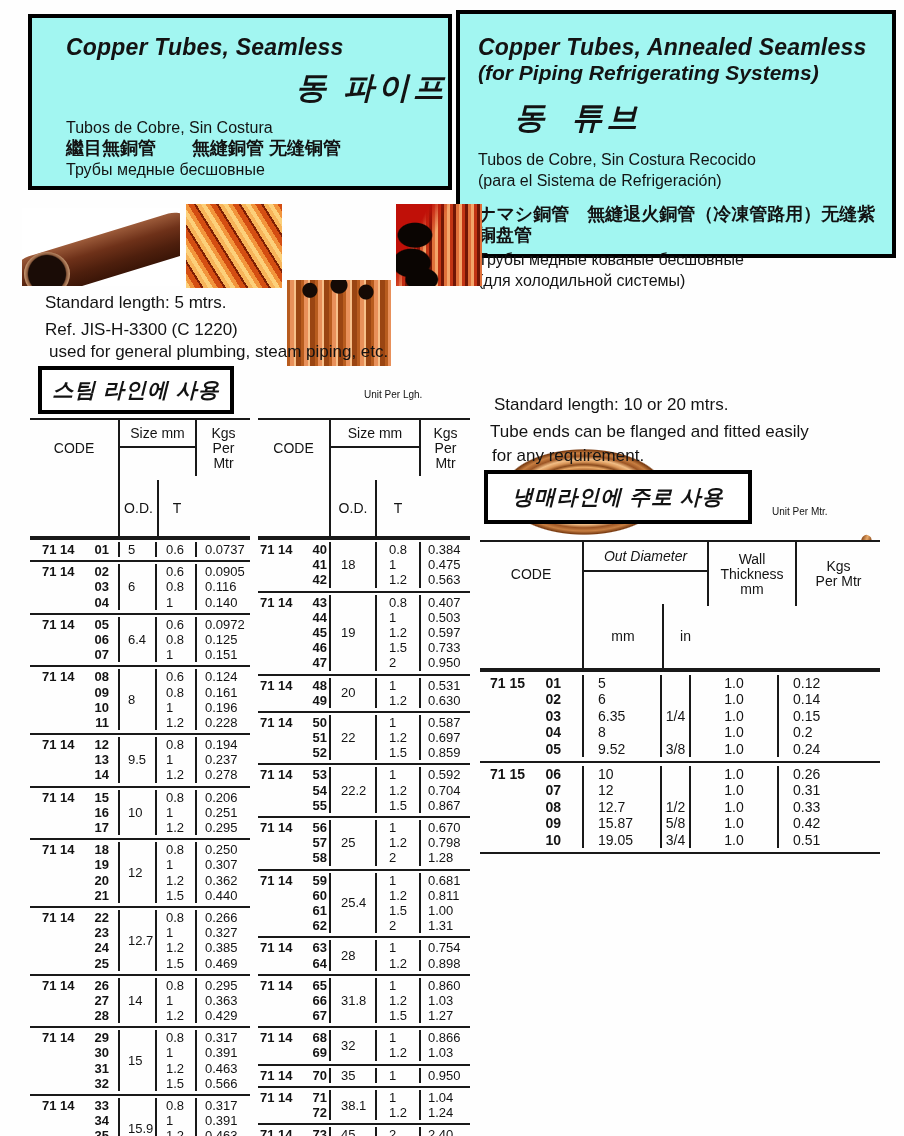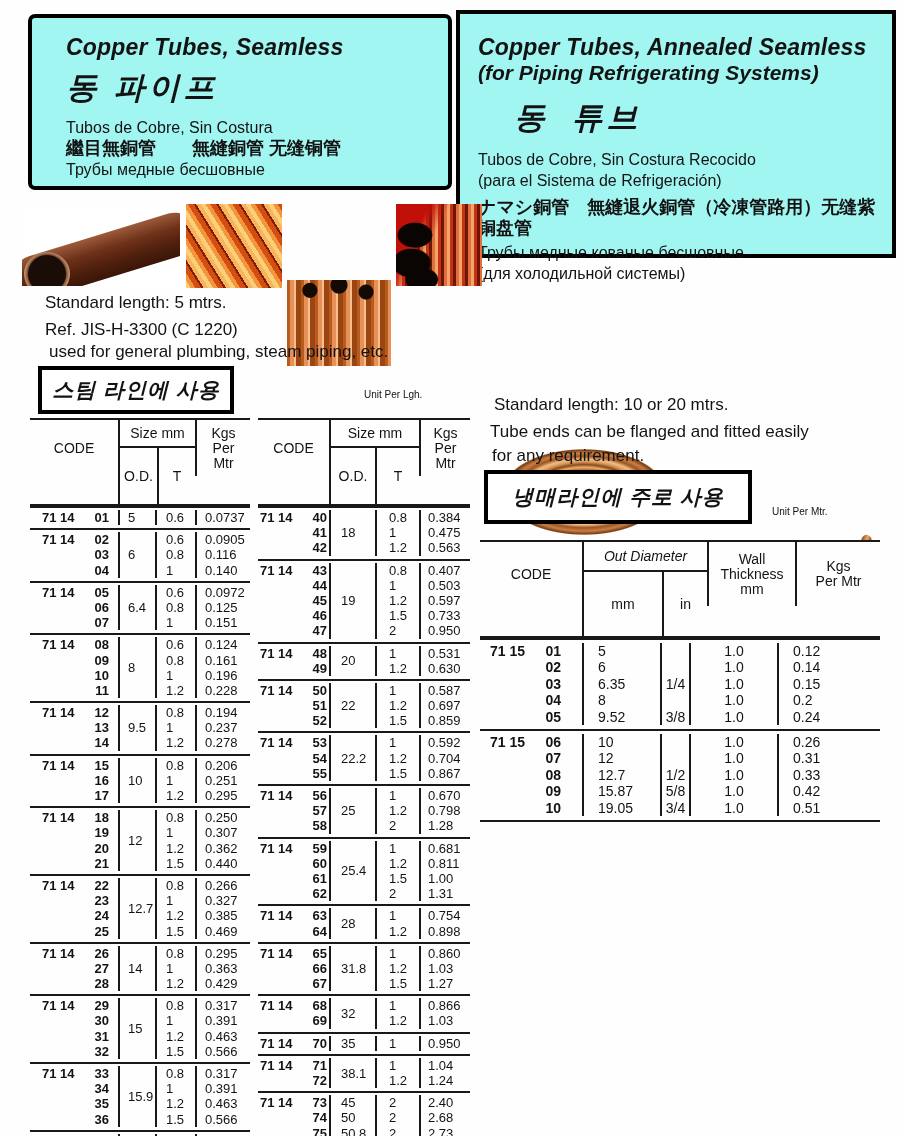--- a/index.html
+++ b/index.html
@@ -50,21 +50,21 @@
 
   
   .tbl{box-sizing:border-box;border-top:2px solid #191919;border-bottom:2px solid #191919;background:#fefefe;}
   .t-head{display:flex;border-bottom:2px solid #191919;}
   .h-cell{box-sizing:border-box;display:flex;align-items:center;justify-content:center;
     font-size:14px;text-align:center;white-space:pre-line;line-height:15px;}
   .v{border-left:2px solid #191919;}
   .size-col{display:flex;flex-direction:column;box-sizing:border-box;}
   .size-top{height:26px;display:flex;align-items:center;justify-content:center;
     border-bottom:2px solid #191919;font-size:14px;}
-  .size-bot{display:flex;flex:1;}
+  .size-bot{display:flex;flex:1;margin-top:32px;}
   .size-bot .h-cell{height:auto;}
 
   .t-group{display:flex;border-top:2px solid #191919;padding:2px 0 3px 0;}
   .t-group:first-of-type{border-top:none;}
   .cell{box-sizing:border-box;}
   .col-lines{display:block;}
   .line{height:15.2px;line-height:15.2px;font-size:13px;white-space:pre;}
   .code-line{display:flex;height:15.2px;line-height:15.2px;}
   .pfx{display:inline-block;width:42px;font-weight:bold;font-size:13px;}
   .pfx.hide{visibility:hidden;}
@@ -98,35 +98,35 @@
   .rt .pfx{width:44px;font-size:14px;}
   .rt .sfx{width:22px;font-size:14px;}
   .rt .size-top{height:28px;font-style:italic;}
   .rt .t-group{padding:3px 0 4px 0;}
 </style>
 </head>
 <body>
 
 <div class="page">
 
-  <div class="abs hdr-box" style="left:28px;top:14px;width:424px;height:176px;padding:16px 0 0 34px;border-radius:7px;">
+  <div class="abs hdr-box" style="left:28px;top:14px;width:424px;height:176px;padding:16px 0 0 34px;">
     <div class="hdr-title">Copper Tubes, Seamless</div>
-    <div class="hdr-korean" style="margin-top:6px;">동 파이프</div>
+    <div class="hdr-korean" style="margin-top:6px;text-align:right;">동 파이프</div>
     <div class="hdr-line" style="margin-top:8px;">Tubos de Cobre, Sin Costura</div>
     <div class="hdr-cjk">繼目無銅管　　無縫銅管 无缝铜管</div>
     <div class="hdr-line">Трубы медные бесшовные</div>
   </div>
 
   <div class="abs hdr-box" style="left:456px;top:10px;width:440px;height:248px;padding:20px 0 0 18px;">
     <div class="hdr-title">Copper Tubes, Annealed Seamless</div>
     <div class="hdr-sub">(for Piping Refrigerating Systems)</div>
     <div class="hdr-korean" style="margin:12px 0 10px 36px;font-family:Liberation Mono, monospace;">동 튜브</div>
     <div class="hdr-line">Tubos de Cobre, Sin Costura Recocido</div>
     <div class="hdr-line">(para el Sistema de Refrigeración)</div>
-    <div class="hdr-cjk" style="margin-top:6px;font-family:Liberation Serif, serif;">ナマシ銅管　無縫退火銅管（冷凍管路用）无缝紫铜盘管</div>
+    <div class="hdr-cjk" style="margin-top:13px;font-family:Liberation Serif, serif;">ナマシ銅管　無縫退火銅管（冷凍管路用）无缝紫铜盘管</div>
     <div class="hdr-line" style="margin-top:3px;">Трубы медные кованые бесшовные</div>
     <div class="hdr-line">(для холодильной системы)</div>
   </div>
 
   <div class="abs photo tube1" style="left:22px;top:208px;width:158px;height:78px;">
     <div class="bar"></div>
     <div class="end"></div>
   </div>
   <div class="abs photo rods" style="left:186px;top:204px;width:96px;height:84px;"></div>
   <div class="abs photo bundle" style="left:287px;top:202px;width:104px;height:86px;"></div>

